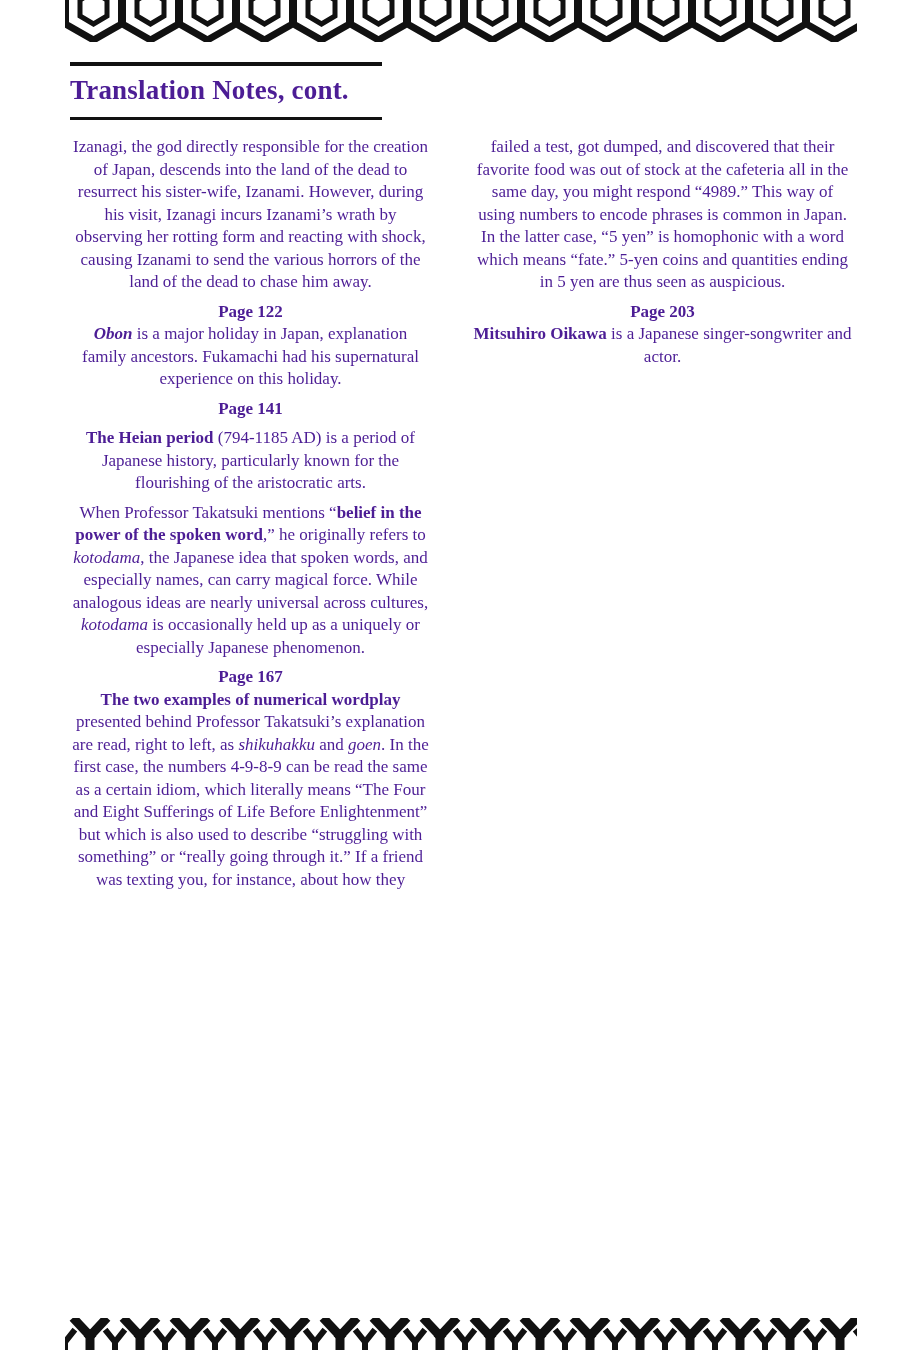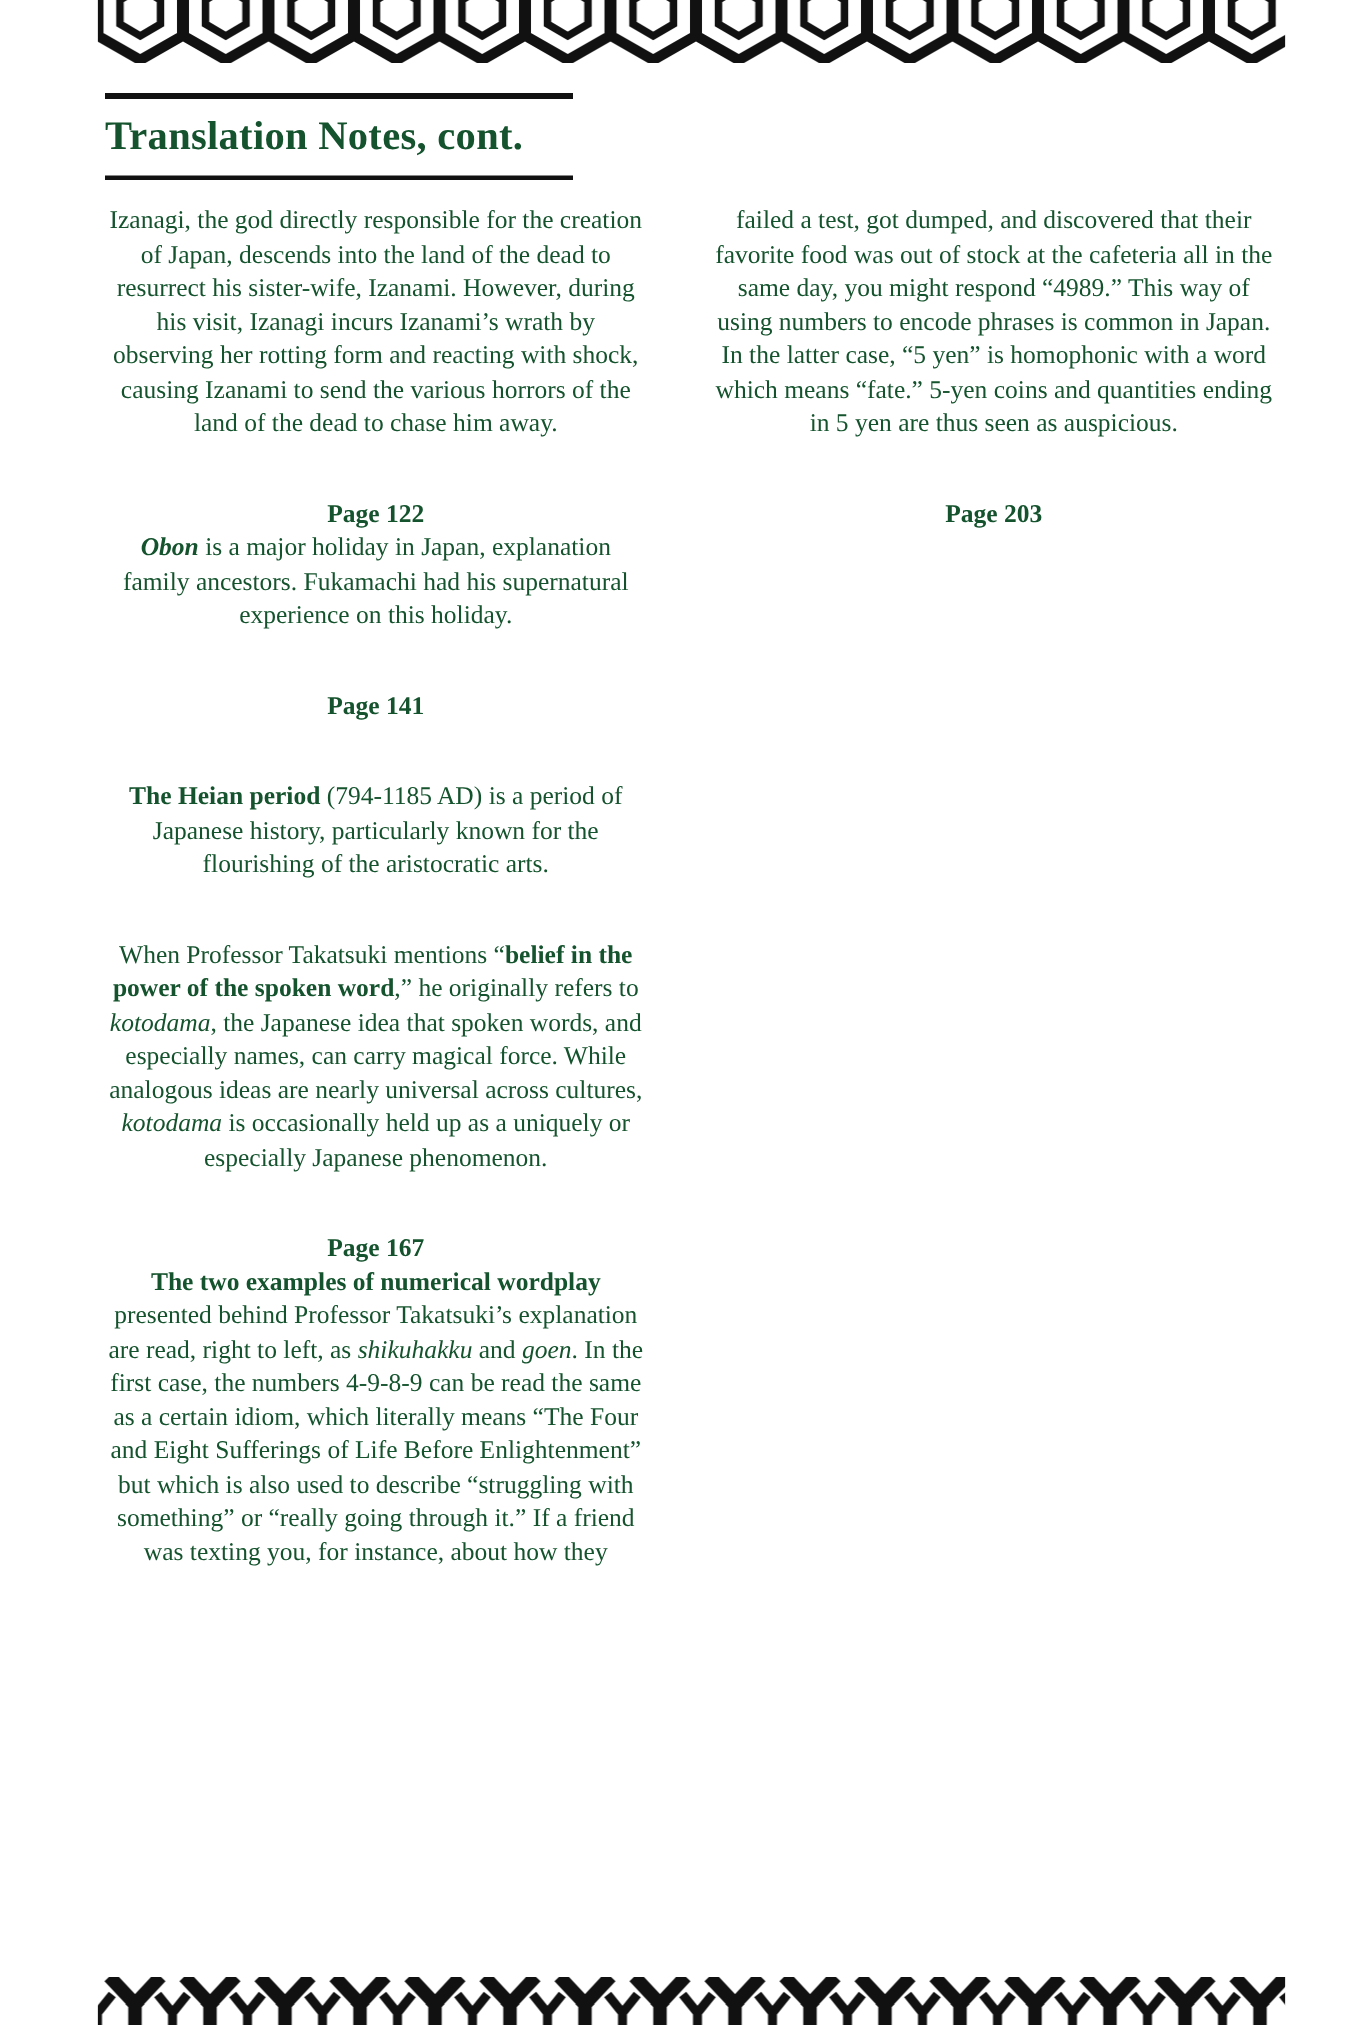--- a/index.html
+++ b/index.html
@@ -3,21 +3,21 @@
 <meta charset="utf-8">
 <style>
   html, body { margin: 0; padding: 0; background: #e8e8e8; }
   .page {
     position: relative;
     width: 900px;
     height: 1350px;
     margin: 0 auto;
     background: #ffffff;
     font-family: "Liberation Serif", serif;
-    color: #14532d;
+    color: #4c1d95;
     overflow: hidden;
   }
   .border-strip { position: absolute; left: 65px; width: 792px; overflow: hidden; }
   .border-top { top: 0; height: 42px; }
   .border-bottom { bottom: 0; height: 32px; }
 
   .content { position: absolute; top: 62px; left: 70px; right: 48px; }
 
   .title-block {
     width: 312px;
@@ -31,21 +31,21 @@
     font-size: 27px;
     font-weight: bold;
     letter-spacing: 0.2px;
   }
 
   .columns { display: flex; align-items: flex-start; text-align: center; }
   .col { font-size: 17px; line-height: 22.5px; }
   .col-left  { width: 362px; margin-right: 42px; }
   .col-right { width: 380px; }
 
-  .block + .block { margin-top: 38px; }
+  .block + .block { margin-top: 7px; }
   .heading { font-weight: bold; }
   .seg-b { font-weight: bold; }
   .seg-i { font-style: italic; }
 </style>
 </head>
 <body>
 
 <div class="page">
 
   <div class="border-strip border-top">
@@ -92,20 +92,21 @@
             <div class="heading">Page 167</div>
             <div class="body"><span class="seg-b">The two examples of numerical wordplay</span><span> presented behind Professor Takatsuki’s explanation are read, right to left, as </span><span class="seg-i">shikuhakku</span><span> and </span><span class="seg-i">goen</span><span>. In the first case, the numbers 4-9-8-9 can be read the same as a certain idiom, which literally means “The Four and Eight Sufferings of Life Before Enlightenment” but which is also used to describe “struggling with something” or “really going through it.” If a friend was texting you, for instance, about how they</span></div>
           </div>
         </div>
       <div class="col col-right" id="col-right">
           <div class="block">
             <div class="body"><span>failed a test, got dumped, and discovered that their favorite food was out of stock at the cafeteria all in the same day, you might respond “4989.” This way of using numbers to encode phrases is common in Japan. In the latter case, “5 yen” is homophonic with a word which means “fate.” 5-yen coins and quantities ending in 5 yen are thus seen as auspicious.</span></div>
           </div>
           <div class="block">
             <div class="heading">Page 203</div>
+            <div class="body"><span class="seg-b">Mitsuhiro Oikawa</span><span> is a Japanese singer-songwriter and actor.</span></div>
           </div>
         </div>
     </div>
 
   </div>
 
   <div class="border-strip border-bottom">
     <svg width="792" height="32" xmlns="http://www.w3.org/2000/svg">
       <defs>
         <pattern id="yBot" width="50" height="60" patternUnits="userSpaceOnUse">

